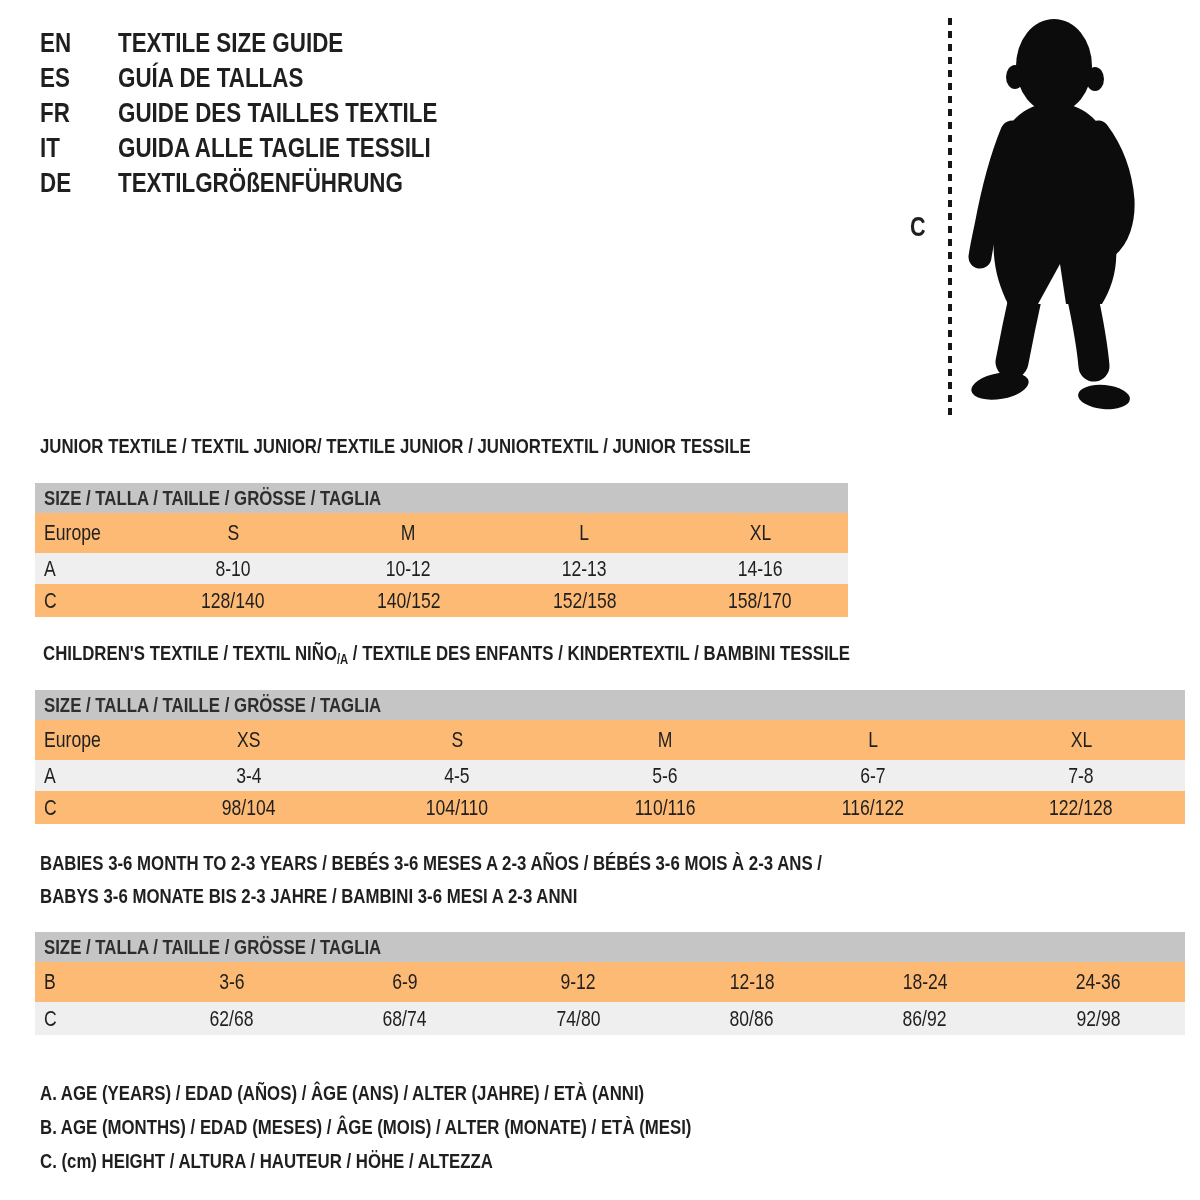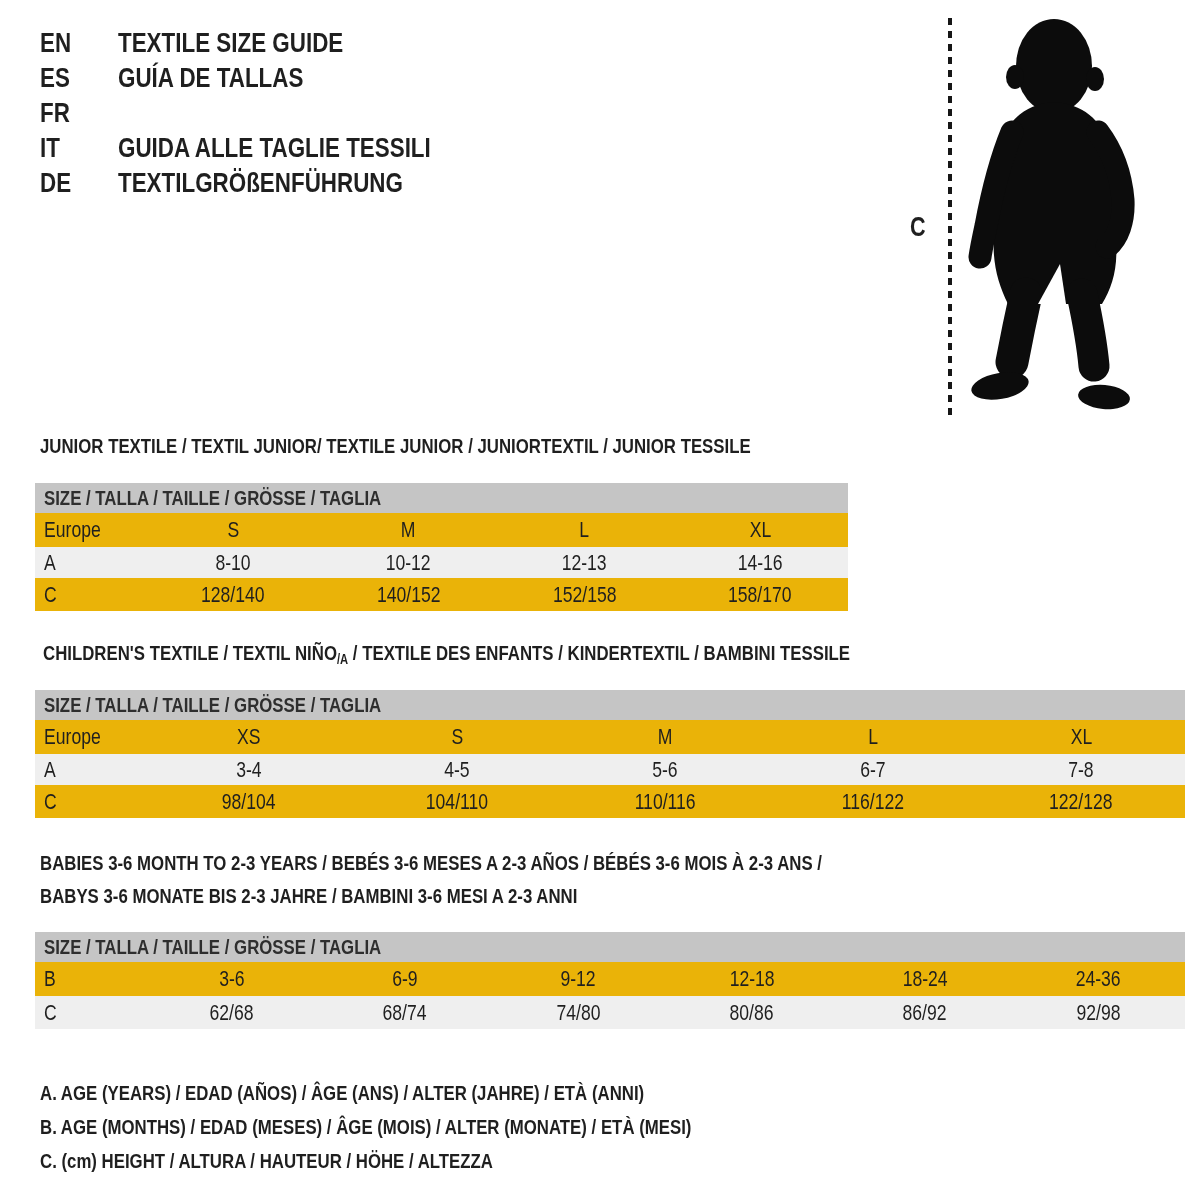--- a/index.html
+++ b/index.html
@@ -24,25 +24,25 @@
   .measure-line { left:948px; top:18px; width:4px; height:398px;
     background:repeating-linear-gradient(to bottom, #161616 0 7px, transparent 7px 13px); }
   .measure-label { left:908px; top:212px; font-size:27px; font-weight:700; }
   .silhouette { left:962px; top:16px; }
 
   
   .sec-heading { font-size:21px; font-weight:700; white-space:nowrap; }
   .sub { font-size:14px; vertical-align:-4px; font-weight:700; }
 
   
-  .tbl { background:#eab308; }
+  .tbl { background:#fdba74; }
   .bar { background:#c5c5c5; height:30px; display:flex; align-items:center; padding-left:9px; box-sizing:border-box; }
   .bar-text { font-size:21px; font-weight:700; color:#2e2e2e; }
   .tr { display:flex; align-items:center; }
-  .tr.h34 { height:34px; } .tr.h31 { height:31px; } .tr.h33 { height:33px; }
+  .tr.h34 { height:40px; } .tr.h31 { height:31px; } .tr.h33 { height:33px; }
   .tr.alt { background:#efefef; }
   .td { flex:1; text-align:center; font-size:22px; font-weight:400; }
   .td.lab { flex:0 0 110px; text-align:left; padding-left:9px; box-sizing:border-box; }
 
   
   .foot-line { height:34px; display:flex; align-items:flex-end; font-size:21px; font-weight:700; }
 </style>
 </head>
 <body>
 
@@ -50,20 +50,21 @@
   <div class="lang-row">
     <span class="lang-code"><span class="cond">EN</span></span>
     <span class="lang-label"><span class="cond">TEXTILE SIZE GUIDE</span></span>
   </div>
   <div class="lang-row">
     <span class="lang-code"><span class="cond">ES</span></span>
     <span class="lang-label"><span class="cond">GUÍA DE TALLAS</span></span>
   </div>
   <div class="lang-row">
     <span class="lang-code"><span class="cond">FR</span></span>
+    <span class="lang-label"><span class="cond">GUIDE DES TAILLES TEXTILE</span></span>
   </div>
   <div class="lang-row">
     <span class="lang-code"><span class="cond">IT</span></span>
     <span class="lang-label"><span class="cond">GUIDA ALLE TAGLIE TESSILI</span></span>
   </div>
   <div class="lang-row">
     <span class="lang-code"><span class="cond">DE</span></span>
     <span class="lang-label"><span class="cond">TEXTILGRÖßENFÜHRUNG</span></span>
   </div>
 </div>

